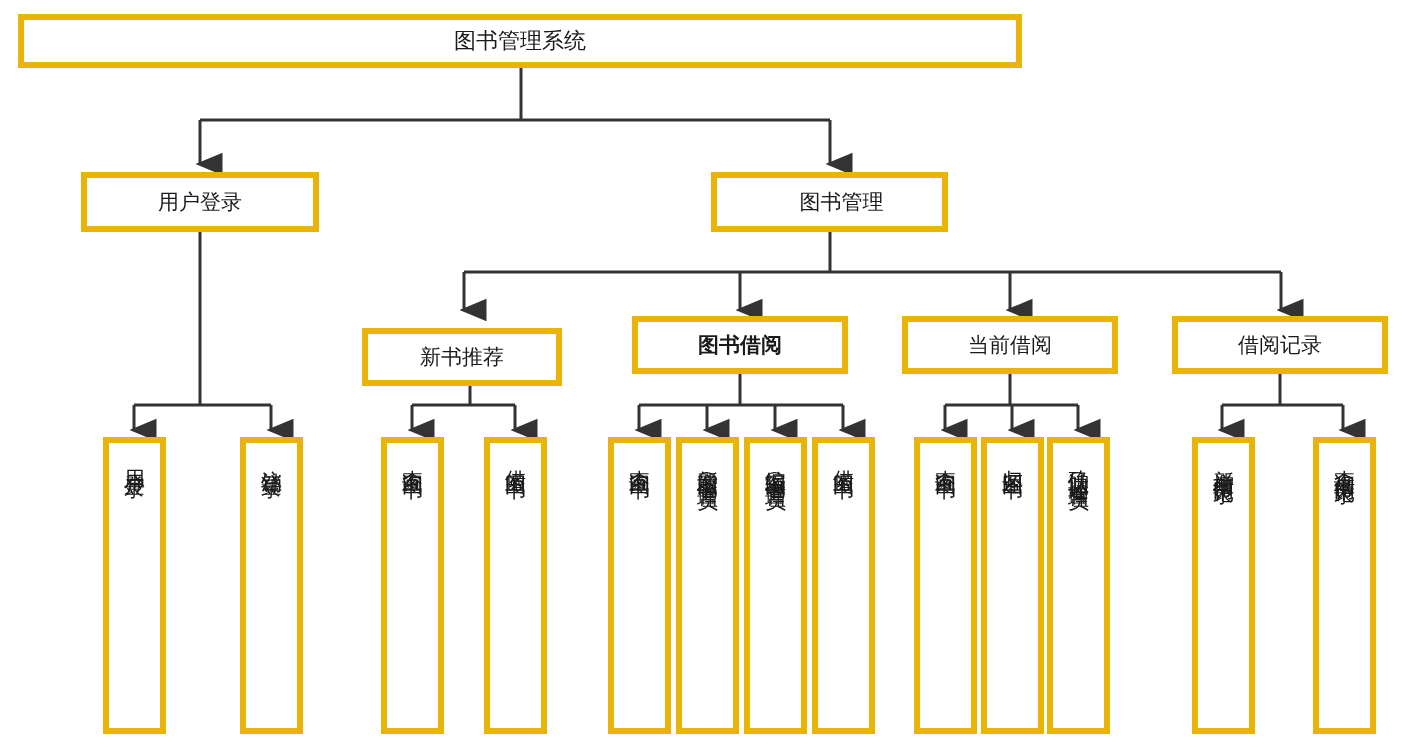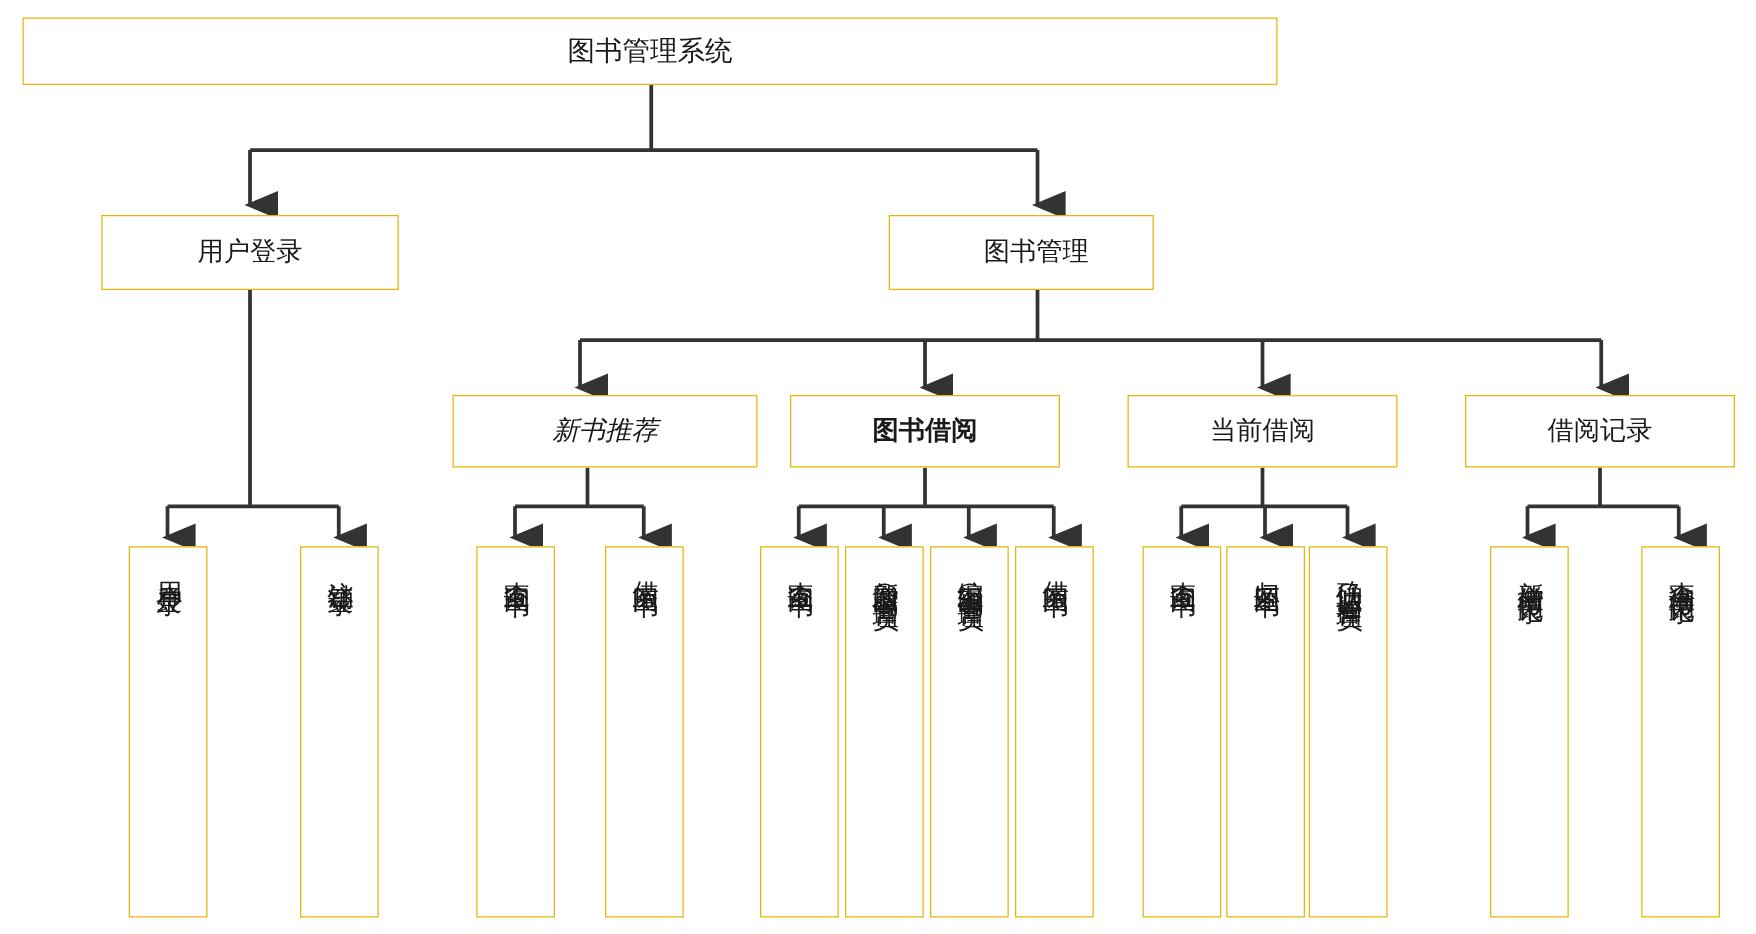--- a/index.html
+++ b/index.html
@@ -24,21 +24,21 @@
     left: 0;
     top: 0;
     width: 1405px;
     height: 747px;
     pointer-events: none;
   }
   .node {
     position: absolute;
     box-sizing: border-box;
     background: #ffffff;
-    border: 1px solid #eab308;
+    border: 6px solid #eab308;
     display: flex;
     align-items: center;
     justify-content: center;
     color: #1a1a1a;
   }
   .node .label {
     display: block;
     text-align: center;
     line-height: 1.18;
     white-space: pre;
@@ -126,25 +126,25 @@
     </g>
   </svg>
 
   <div class="node horizontal root" style="left:18px; top:14px; width:1004px; height:54px;">
     <span class="label">图书管理系统</span>
   </div>
 
   <div class="node horizontal" style="left:81px; top:172px; width:238px; height:60px;">
     <span class="label">用户登录</span>
   </div>
-  <div class="node horizontal" style="left:711px; top:172px; width:212px; height:60px;padding-left:24px;">
+  <div class="node horizontal" style="left:711px; top:172px; width:237px; height:60px;padding-left:24px;">
     <span class="label">图书管理</span>
   </div>
 
-  <div class="node horizontal" style="left:362px; top:316px; width:244px; height:58px;font-style:italic;">
+  <div class="node horizontal" style="left:362px; top:328px; width:200px; height:58px;">
     <span class="label">新书推荐</span>
   </div>
   <div class="node horizontal" style="left:632px; top:316px; width:216px; height:58px;font-weight:bold;">
     <span class="label">图书借阅</span>
   </div>
   <div class="node horizontal" style="left:902px; top:316px; width:216px; height:58px;">
     <span class="label">当前借阅</span>
   </div>
   <div class="node horizontal" style="left:1172px; top:316px; width:216px; height:58px;">
     <span class="label">借阅记录</span>

